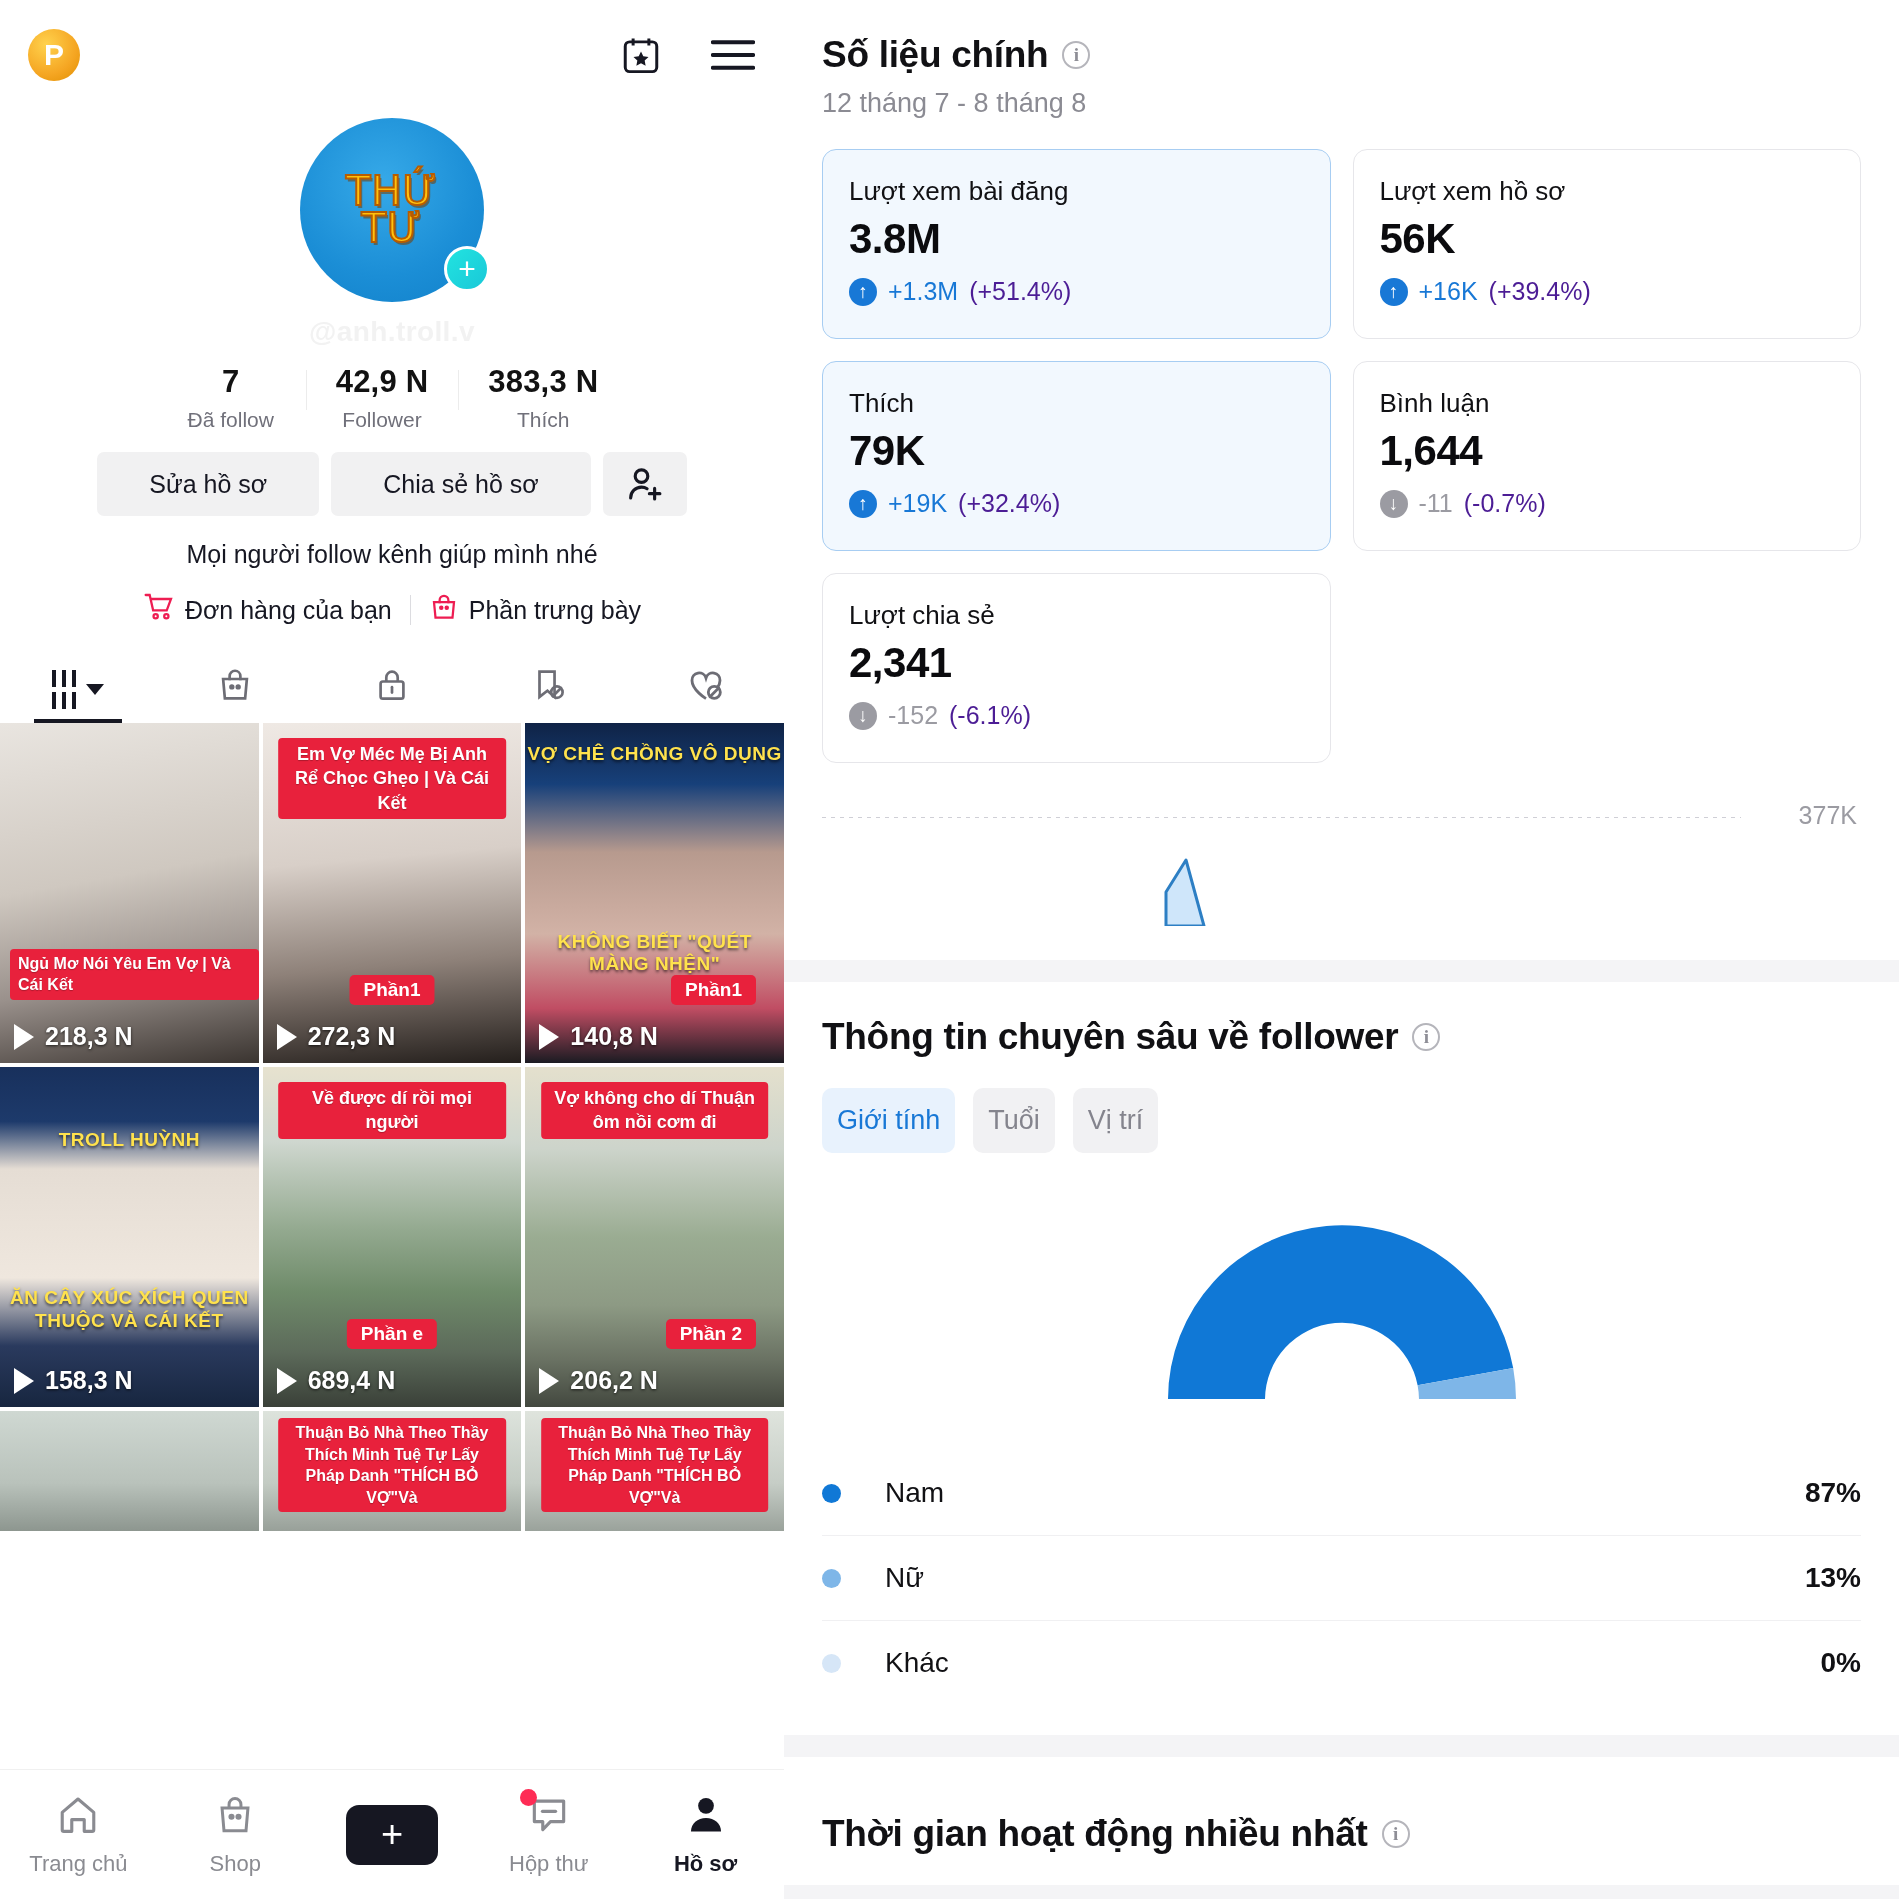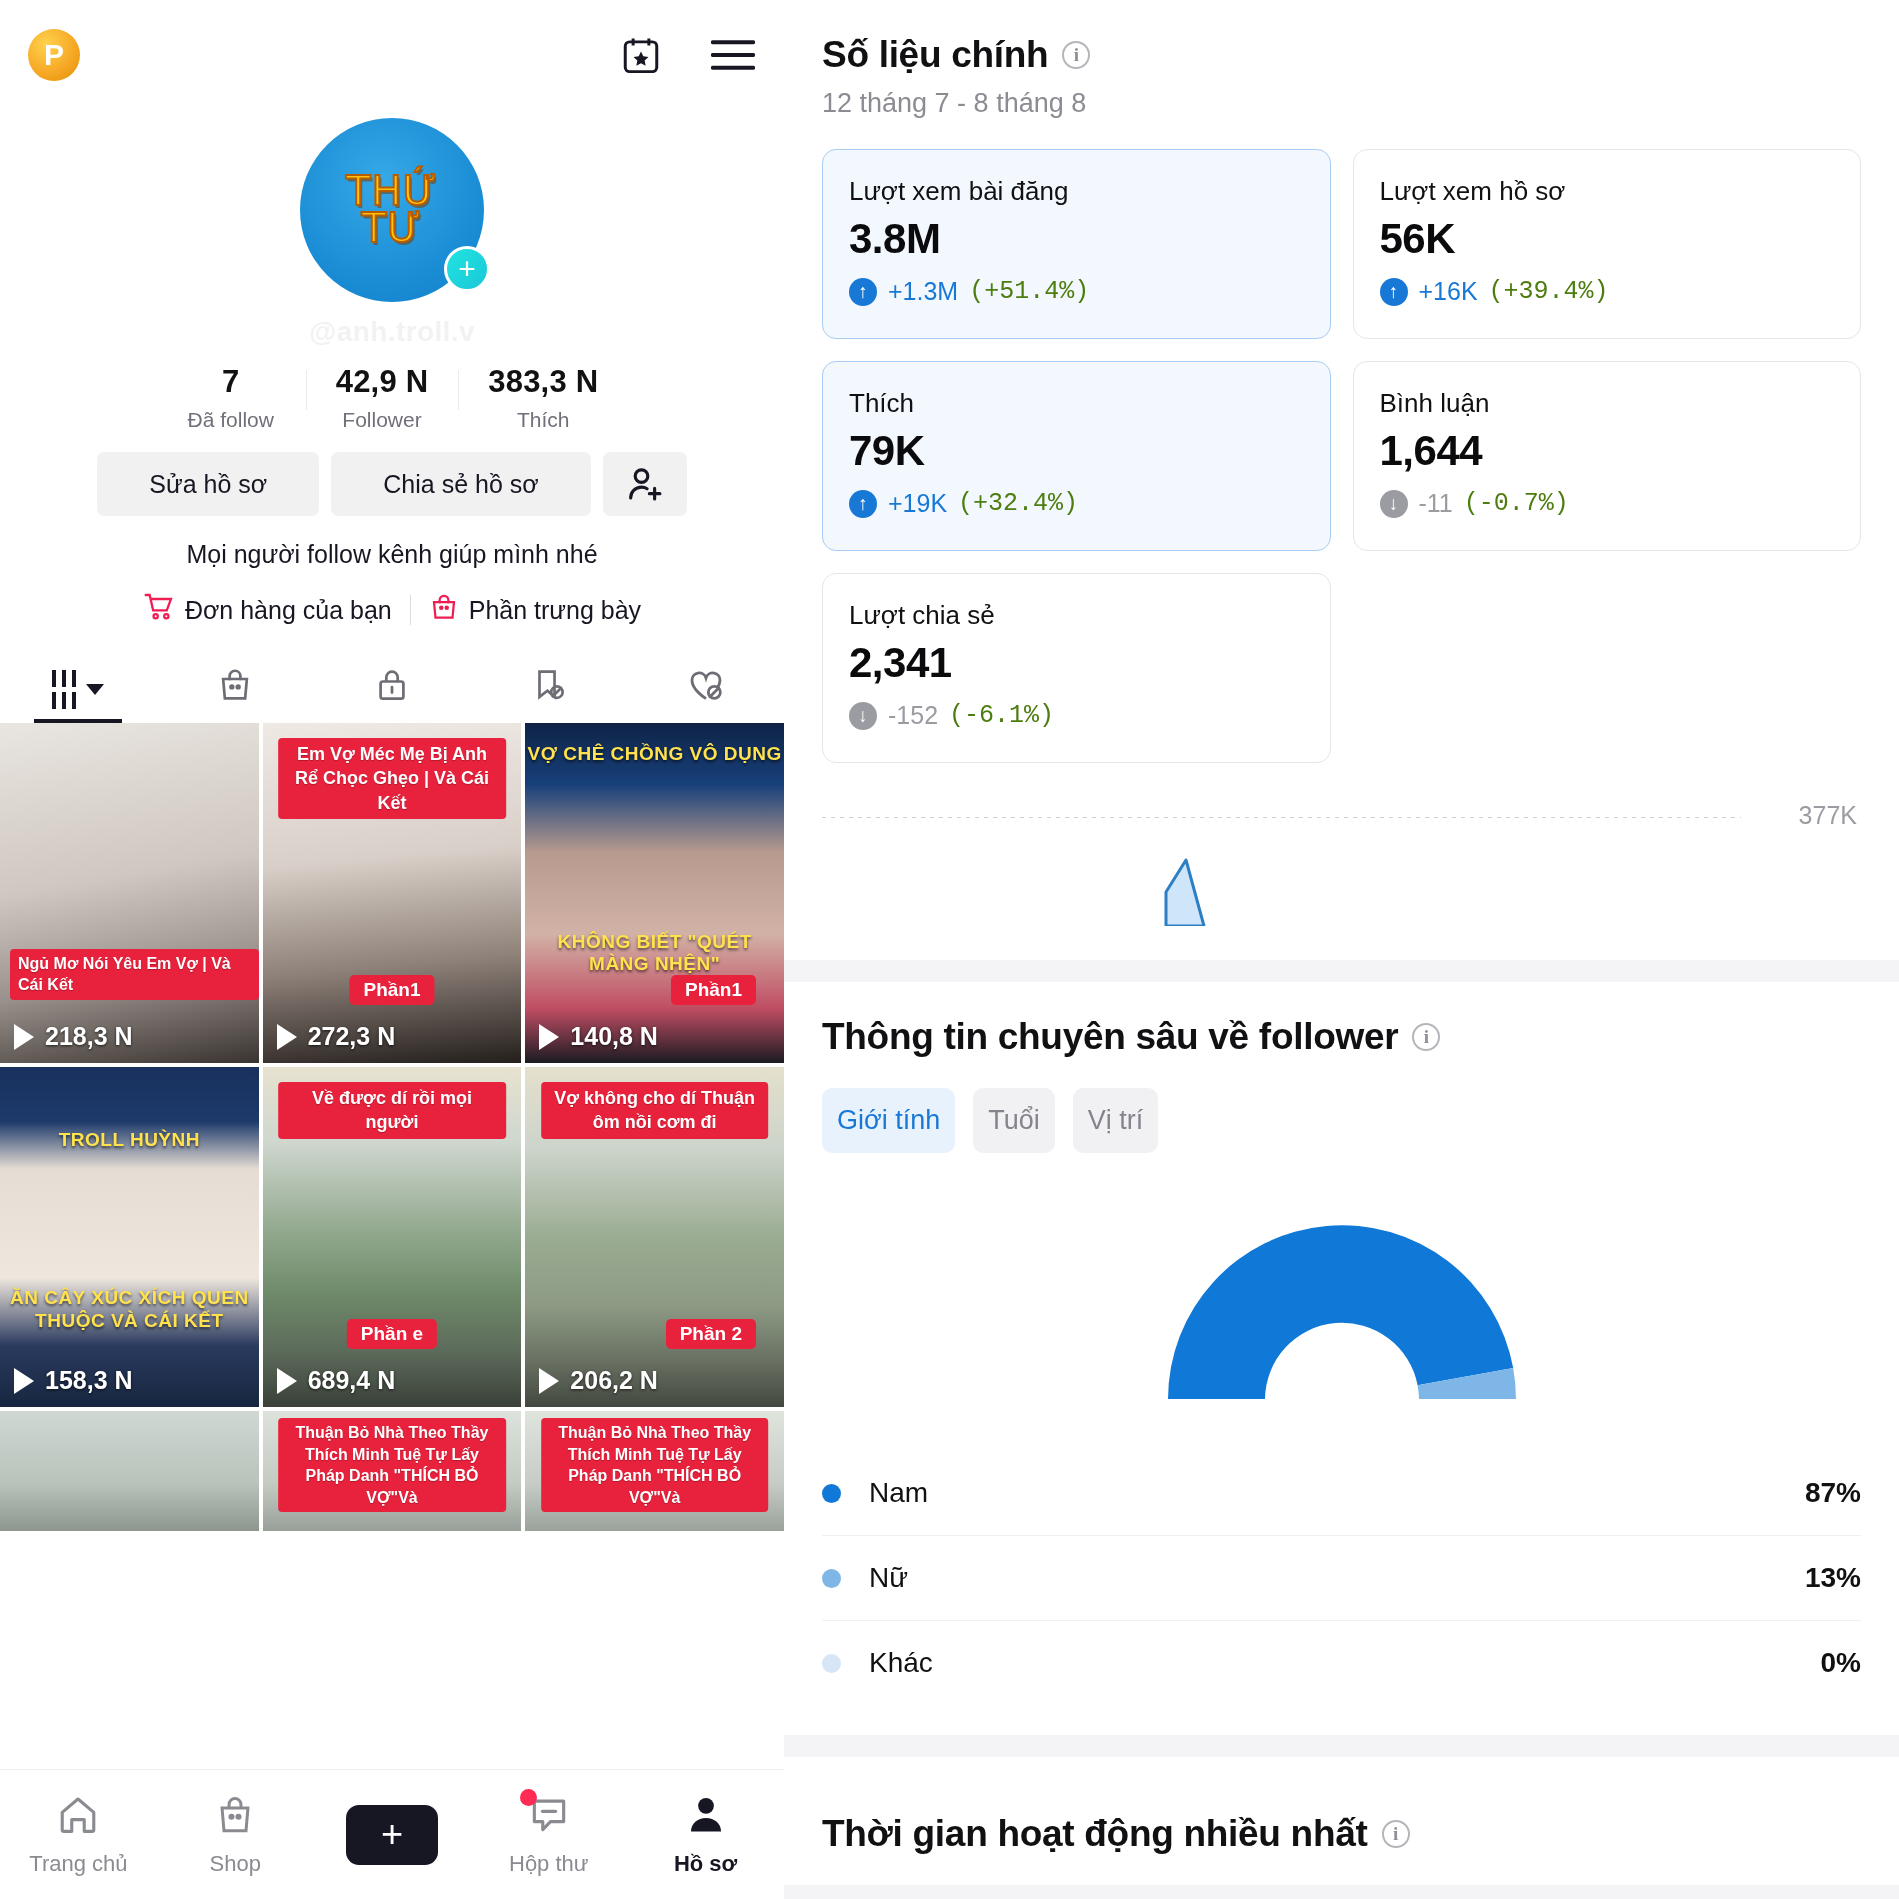--- a/index.html
+++ b/index.html
@@ -193,21 +193,21 @@
   .card-delta { display: flex; align-items: center; gap: 11px; margin-top: 14px; font-size: 25px; }
   .arrow-badge {
     width: 28px; height: 28px; border-radius: 50%;
     display: flex; align-items: center; justify-content: center;
     color: #fff; font-size: 19px; line-height: 1;
   }
   .arrow-badge.up { background: #1878d6; }
   .arrow-badge.down { background: #9b9ba2; }
   .delta-main.up { color: #1878d6; }
   .delta-main.down { color: #9b9ba2; }
-  .delta-pct { color: #4d7c0f; font-family: Liberation Mono, monospace; }
+  .delta-pct { color: #4c1d95; }
 
   .chart-strip { position: relative; height: 135px; margin-top: 32px; }
   .dashline {
     position: absolute; left: 0; right: 120px; top: 22px; height: 1px;
     background: repeating-linear-gradient(to right, #cfcfd6 0 4px, transparent 4px 9px);
   }
   .dash-label { position: absolute; right: 4px; top: 6px; font-size: 25px; color: #9b9ba2; }
   .peak { position: absolute; left: 338px; bottom: 0; }
 
   .tab-chips { display: flex; gap: 18px; margin-top: 30px; }
@@ -215,21 +215,21 @@
     border-radius: 10px; background: #f1f1f3; color: #84848d;
     font-size: 27px; padding: 17px 15px;
   }
   .chip.active { background: #e8f2fd; color: #1878d6; }
 
   .gauge-wrap { display: flex; justify-content: center; margin-top: 46px; }
 
   .legend { margin-top: 40px; }
   .legend-row {
     display: flex; align-items: center; padding: 26px 0;
-    border-bottom: 1px solid #f0f0f2; font-size: 28px; color: #111114;
+    border-bottom: 1px solid #f0f0f2; font-size: 28px; color: #111114; gap: 16px;
   }
   .legend-row:last-child { border-bottom: none; }
   .legend-dot { width: 19px; height: 19px; border-radius: 50%; margin-right: 28px; }
   .legend-name { flex: 1; }
   .legend-val { font-weight: bold; }
 
   .gap { height: 22px; background: #f4f4f6; }
 </style>
 </head>
 <body>

